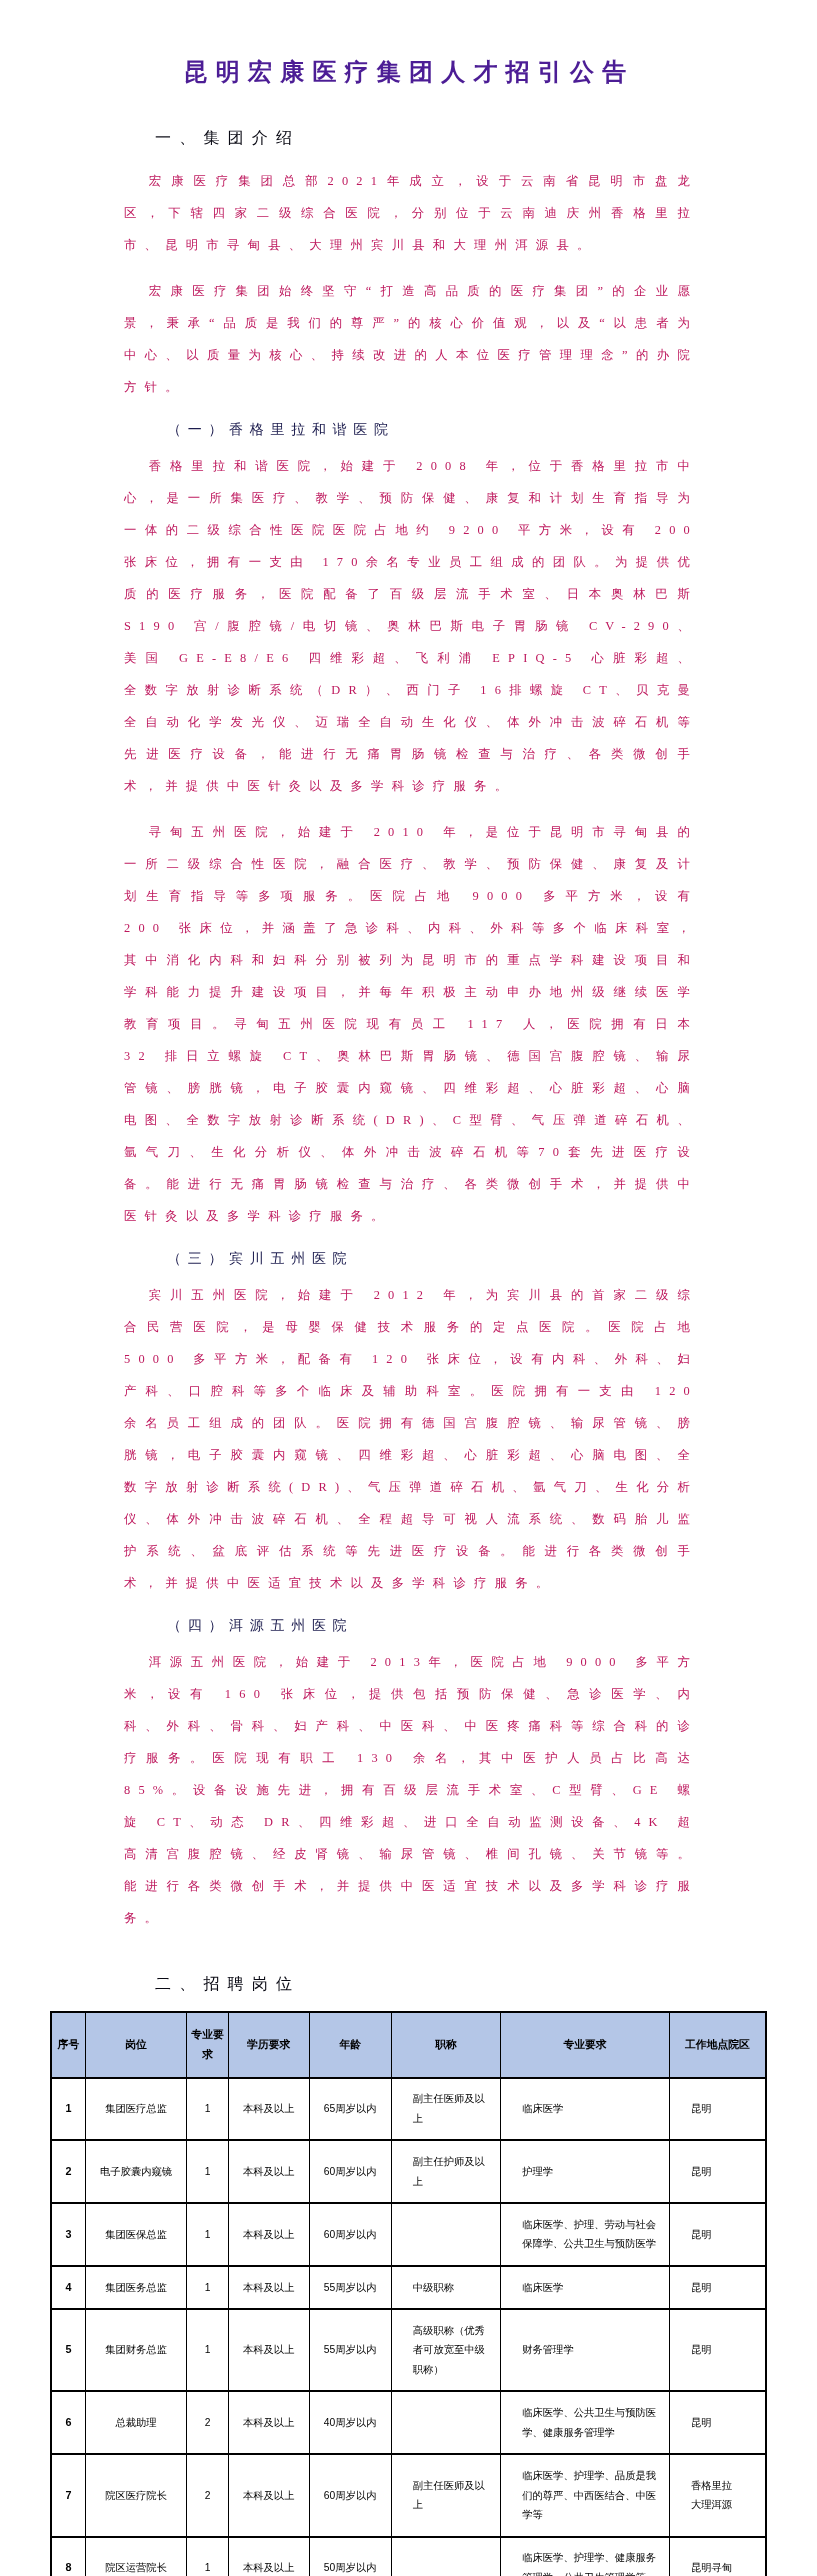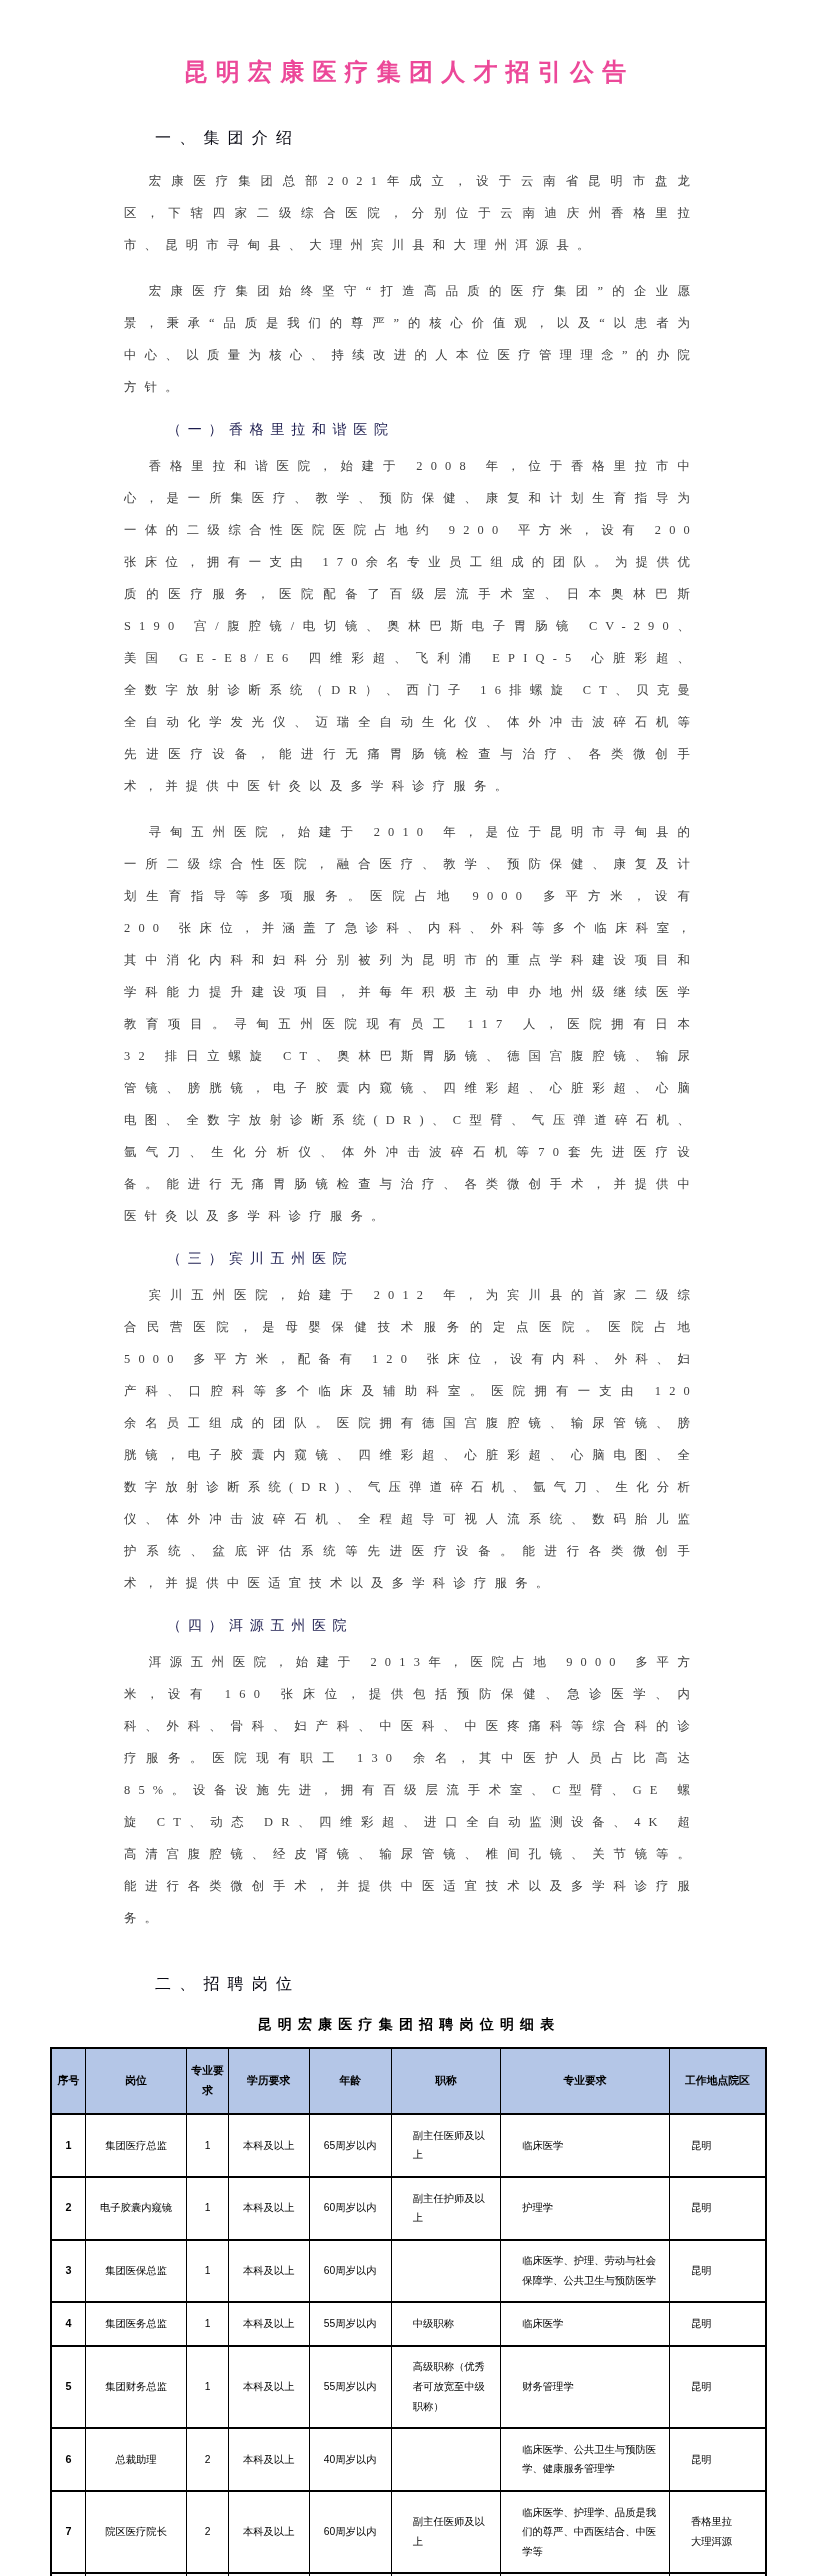--- a/index.html
+++ b/index.html
@@ -1,38 +1,38 @@
 <!DOCTYPE html>
 <html style="font-size:8.2px"><head>
 <meta charset="utf-8">
 <style>
   html,body{margin:0;padding:0;background:#fff;}
   body{width:818px;font-family:"Liberation Serif","DejaVu Serif",serif;}
   .page{position:relative;width:818px;min-height:4015px;background:#ffffff;box-sizing:border-box;padding-top:56px;padding-bottom:77px;}
   .doc-title{
     margin:0 52px 0 52px;text-align:center;
-    font-size:24px;font-weight:bold;color:#ec4899;
+    font-size:24px;font-weight:bold;color:#4c1d95;
     letter-spacing:8.2px;line-height:1.35;
     font-family:"Liberation Serif","DejaVu Serif",serif;
   }
   .sec-heading{
     margin:40px 121px 15.5px 155px;
     font-size:16px;font-weight:normal;color:#0a0a14;
     letter-spacing:8.2px;
     font-family:"Liberation Sans","DejaVu Sans",sans-serif;
   }
   .sub-heading{
     margin:17.5px 121px 11.3px 167px;
     font-size:14px;font-weight:normal;color:#1c1c4e;
     letter-spacing:6.7px;
     font-family:"Liberation Sans","DejaVu Sans",sans-serif;
   }
   .body-p{
     margin:0 120px 14.4px 124px;
-    font-size:12.4px;color:#404040;
+    font-size:12.4px;color:#be185d;
     line-height:32px;letter-spacing:8.2px;
     text-align:justify;text-indent:2em;
   }
   .table-title{
     margin:20.6px 52px 13.4px 52px;text-align:center;
     font-size:14px;font-weight:bold;color:#000;
     letter-spacing:6.2px;
     font-family:"Liberation Serif","DejaVu Serif",serif;
   }
   table.jobs{
@@ -75,21 +75,20 @@
 
   <p class="body-p">寻甸五州医院，始建于 2010 年，是位于昆明市寻甸县的一所二级综合性医院，融合医疗、教学、预防保健、康复及计划生育指导等多项服务。医院占地 9000 多平方米，设有 200 张床位，并涵盖了急诊科、内科、外科等多个临床科室，其中消化内科和妇科分别被列为昆明市的重点学科建设项目和学科能力提升建设项目，并每年积极主动申办地州级继续医学教育项目。寻甸五州医院现有员工 117 人，医院拥有日本 32 排日立螺旋 CT、奥林巴斯胃肠镜、德国宫腹腔镜、输尿管镜、膀胱镜，电子胶囊内窥镜、四维彩超、心脏彩超、心脑电图、全数字放射诊断系统(DR)、C型臂、气压弹道碎石机、氩气刀、生化分析仪、体外冲击波碎石机等70套先进医疗设备。能进行无痛胃肠镜检查与治疗、各类微创手术，并提供中医针灸以及多学科诊疗服务。</p>
 
   <div class="sub-heading">（三）宾川五州医院</div>
   <p class="body-p">宾川五州医院，始建于 2012 年，为宾川县的首家二级综合民营医院，是母婴保健技术服务的定点医院。医院占地 5000 多平方米，配备有 120 张床位，设有内科、外科、妇产科、口腔科等多个临床及辅助科室。医院拥有一支由 120 余名员工组成的团队。医院拥有德国宫腹腔镜、输尿管镜、膀胱镜，电子胶囊内窥镜、四维彩超、心脏彩超、心脑电图、全数字放射诊断系统(DR)、气压弹道碎石机、氩气刀、生化分析仪、体外冲击波碎石机、全程超导可视人流系统、数码胎儿监护系统、盆底评估系统等先进医疗设备。能进行各类微创手术，并提供中医适宜技术以及多学科诊疗服务。</p>
 
   <div class="sub-heading">（四）洱源五州医院</div>
   <p class="body-p">洱源五州医院，始建于 2013年，医院占地 9000 多平方米，设有 160 张床位，提供包括预防保健、急诊医学、内科、外科、骨科、妇产科、中医科、中医疼痛科等综合科的诊疗服务。医院现有职工 130 余名，其中医护人员占比高达85%。设备设施先进，拥有百级层流手术室、C型臂、GE 螺旋 CT、动态 DR、四维彩超、进口全自动监测设备、4K 超高清宫腹腔镜、经皮肾镜、输尿管镜、椎间孔镜、关节镜等。能进行各类微创手术，并提供中医适宜技术以及多学科诊疗服务。</p>
 
   <div class="sec-heading">二、招聘岗位</div>
-  <div class="table-title">昆明宏康医疗集团招聘岗位明细表</div>
 
   <table class="jobs" id="jobs-table">
     <colgroup id="jobs-colgroup">
         <col style="width: 4.8%;">
         <col style="width: 14.2%;">
         <col style="width: 5.8%;">
         <col style="width: 11.3%;">
         <col style="width: 11.5%;">
         <col style="width: 15.3%;">
         <col style="width: 23.6%;">

